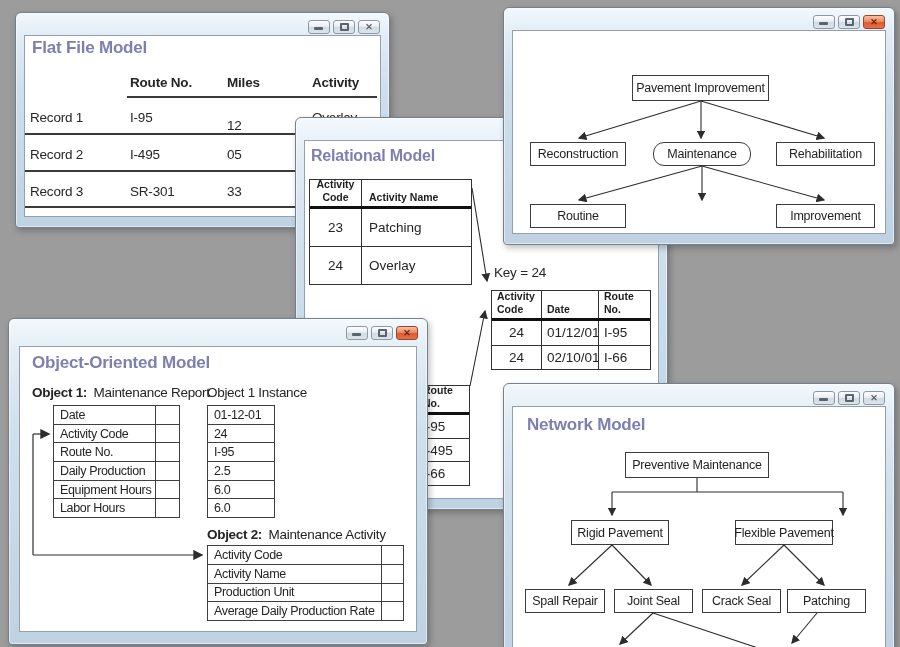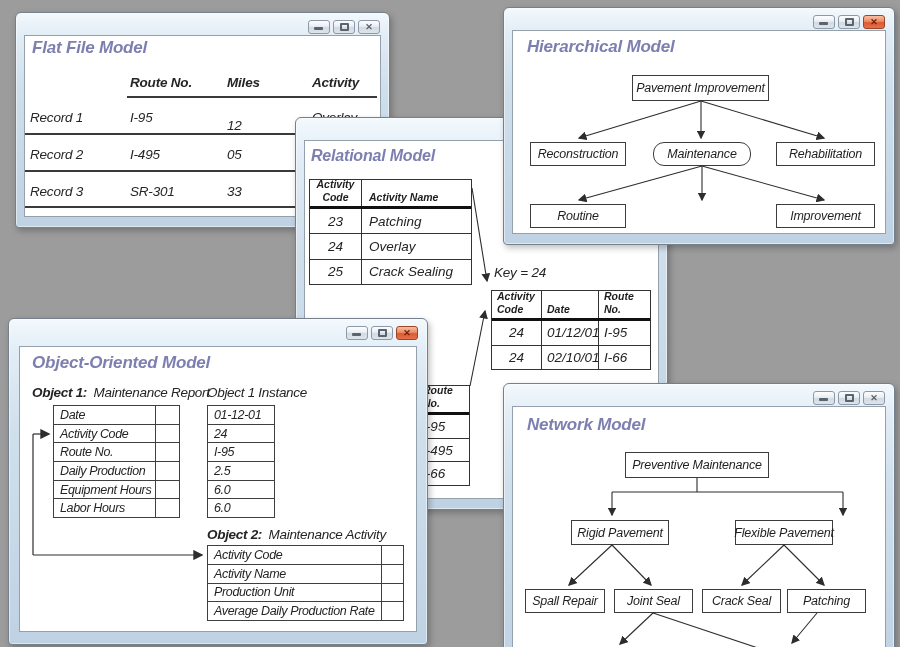--- a/index.html
+++ b/index.html
@@ -25,21 +25,21 @@
   .ctrl.red {
     background:linear-gradient(180deg,#f7bfa4 0%,#ec8a64 45%,#dd5a32 55%,#e5714b 100%);
     border-color:#9c4526;
   }
   .g-min { width:9px; height:3px; background:#5a646e; border-radius:1px; position:absolute; bottom:3px; left:5px; }
   .g-max { width:9px; height:8px; border:2px solid #5a646e; border-radius:1px; }
   .g-x   { font-size:9px; font-weight:bold; color:#59636d; line-height:1; }
   .ctrl.red .g-x { color:#6e2408; }
   .content {
     position:absolute; left:8px; right:8px; top:22px; bottom:10px;
-    background:#ffffff; border:1px solid #94a1ad; overflow:hidden;font-style:italic;
+    background:#ffffff; border:1px solid #94a1ad; overflow:hidden;
   }
   .wtitle { position:absolute; font-weight:bold; font-size:17px; color:#7d7fb0; letter-spacing:-0.2px; white-space:nowrap; }
   .txt { position:absolute; font-size:13.5px; color:#262626; letter-spacing:-0.2px; white-space:nowrap; }
   .bold { font-weight:bold; }
   svg.overlay { position:absolute; left:0; top:0; pointer-events:none; }
 
   
   .ff-col0 { left:5px; }  .ff-col1 { left:105px; } .ff-col2 { left:202px; } .ff-col3 { left:287px; }
   .ff-rule { position:absolute; background:#3a3a3a; }
 
@@ -128,24 +128,20 @@
           <div class="rcell c-left" style="flex:1;">Activity Name</div>
         </div>
         <div class="rrow" style="flex:1;">
           <div class="rcell c-center" style="width:51px;">23</div>
           <div class="rcell c-left" style="flex:1;">Patching</div>
         </div>
         <div class="rrow" style="flex:1;">
           <div class="rcell c-center" style="width:51px;">24</div>
           <div class="rcell c-left" style="flex:1;">Overlay</div>
         </div>
-        <div class="rrow" style="flex:1;">
-          <div class="rcell c-center" style="width:51px;">25</div>
-          <div class="rcell c-left" style="flex:1;">Crack Sealing</div>
-        </div>
       </div>
 
       <span class="txt" style="left:189px; top:124px;">Key = 24</span>
 
       <div class="rtable" style="left:186px; top:149px; width:160px; height:80px;">
         <div class="rhdr" style="height:30px;">
           <div class="rcell" style="width:49px; padding-left:5px;">Activity Code</div>
           <div class="rcell" style="width:57px; padding-left:5px;">Date</div>
           <div class="rcell" style="flex:1; padding-left:5px;">Route No.</div>
         </div>
@@ -195,21 +191,20 @@
           <div class="g-min"></div>
         </div>
       <div class="ctrl">
           <div class="g-max"></div>
         </div>
       <div class="ctrl red">
           <span class="g-x">✕</span>
         </div>
     </div>
     <div class="content">
-      <div class="wtitle" style="left:14px; top:6px;">Hierarchical Model</div>
 
       <div class="dbox" style="left:119px; top:44px; width:137px; height:26px;">Pavement Improvement</div>
       <div class="dbox" style="left:17px;  top:111px; width:96px; height:24px;">Reconstruction</div>
       <div class="dbox" style="left:140px; top:111px; width:98px; height:24px;border-radius:11px;">Maintenance</div>
       <div class="dbox" style="left:263px; top:111px; width:99px; height:24px;">Rehabilitation</div>
       <div class="dbox" style="left:17px;  top:173px; width:96px; height:24px;">Routine</div>
       <div class="dbox" style="left:263px; top:173px; width:99px; height:24px;">Improvement</div>
 
       <svg class="overlay" width="376" height="199">
         <defs>

